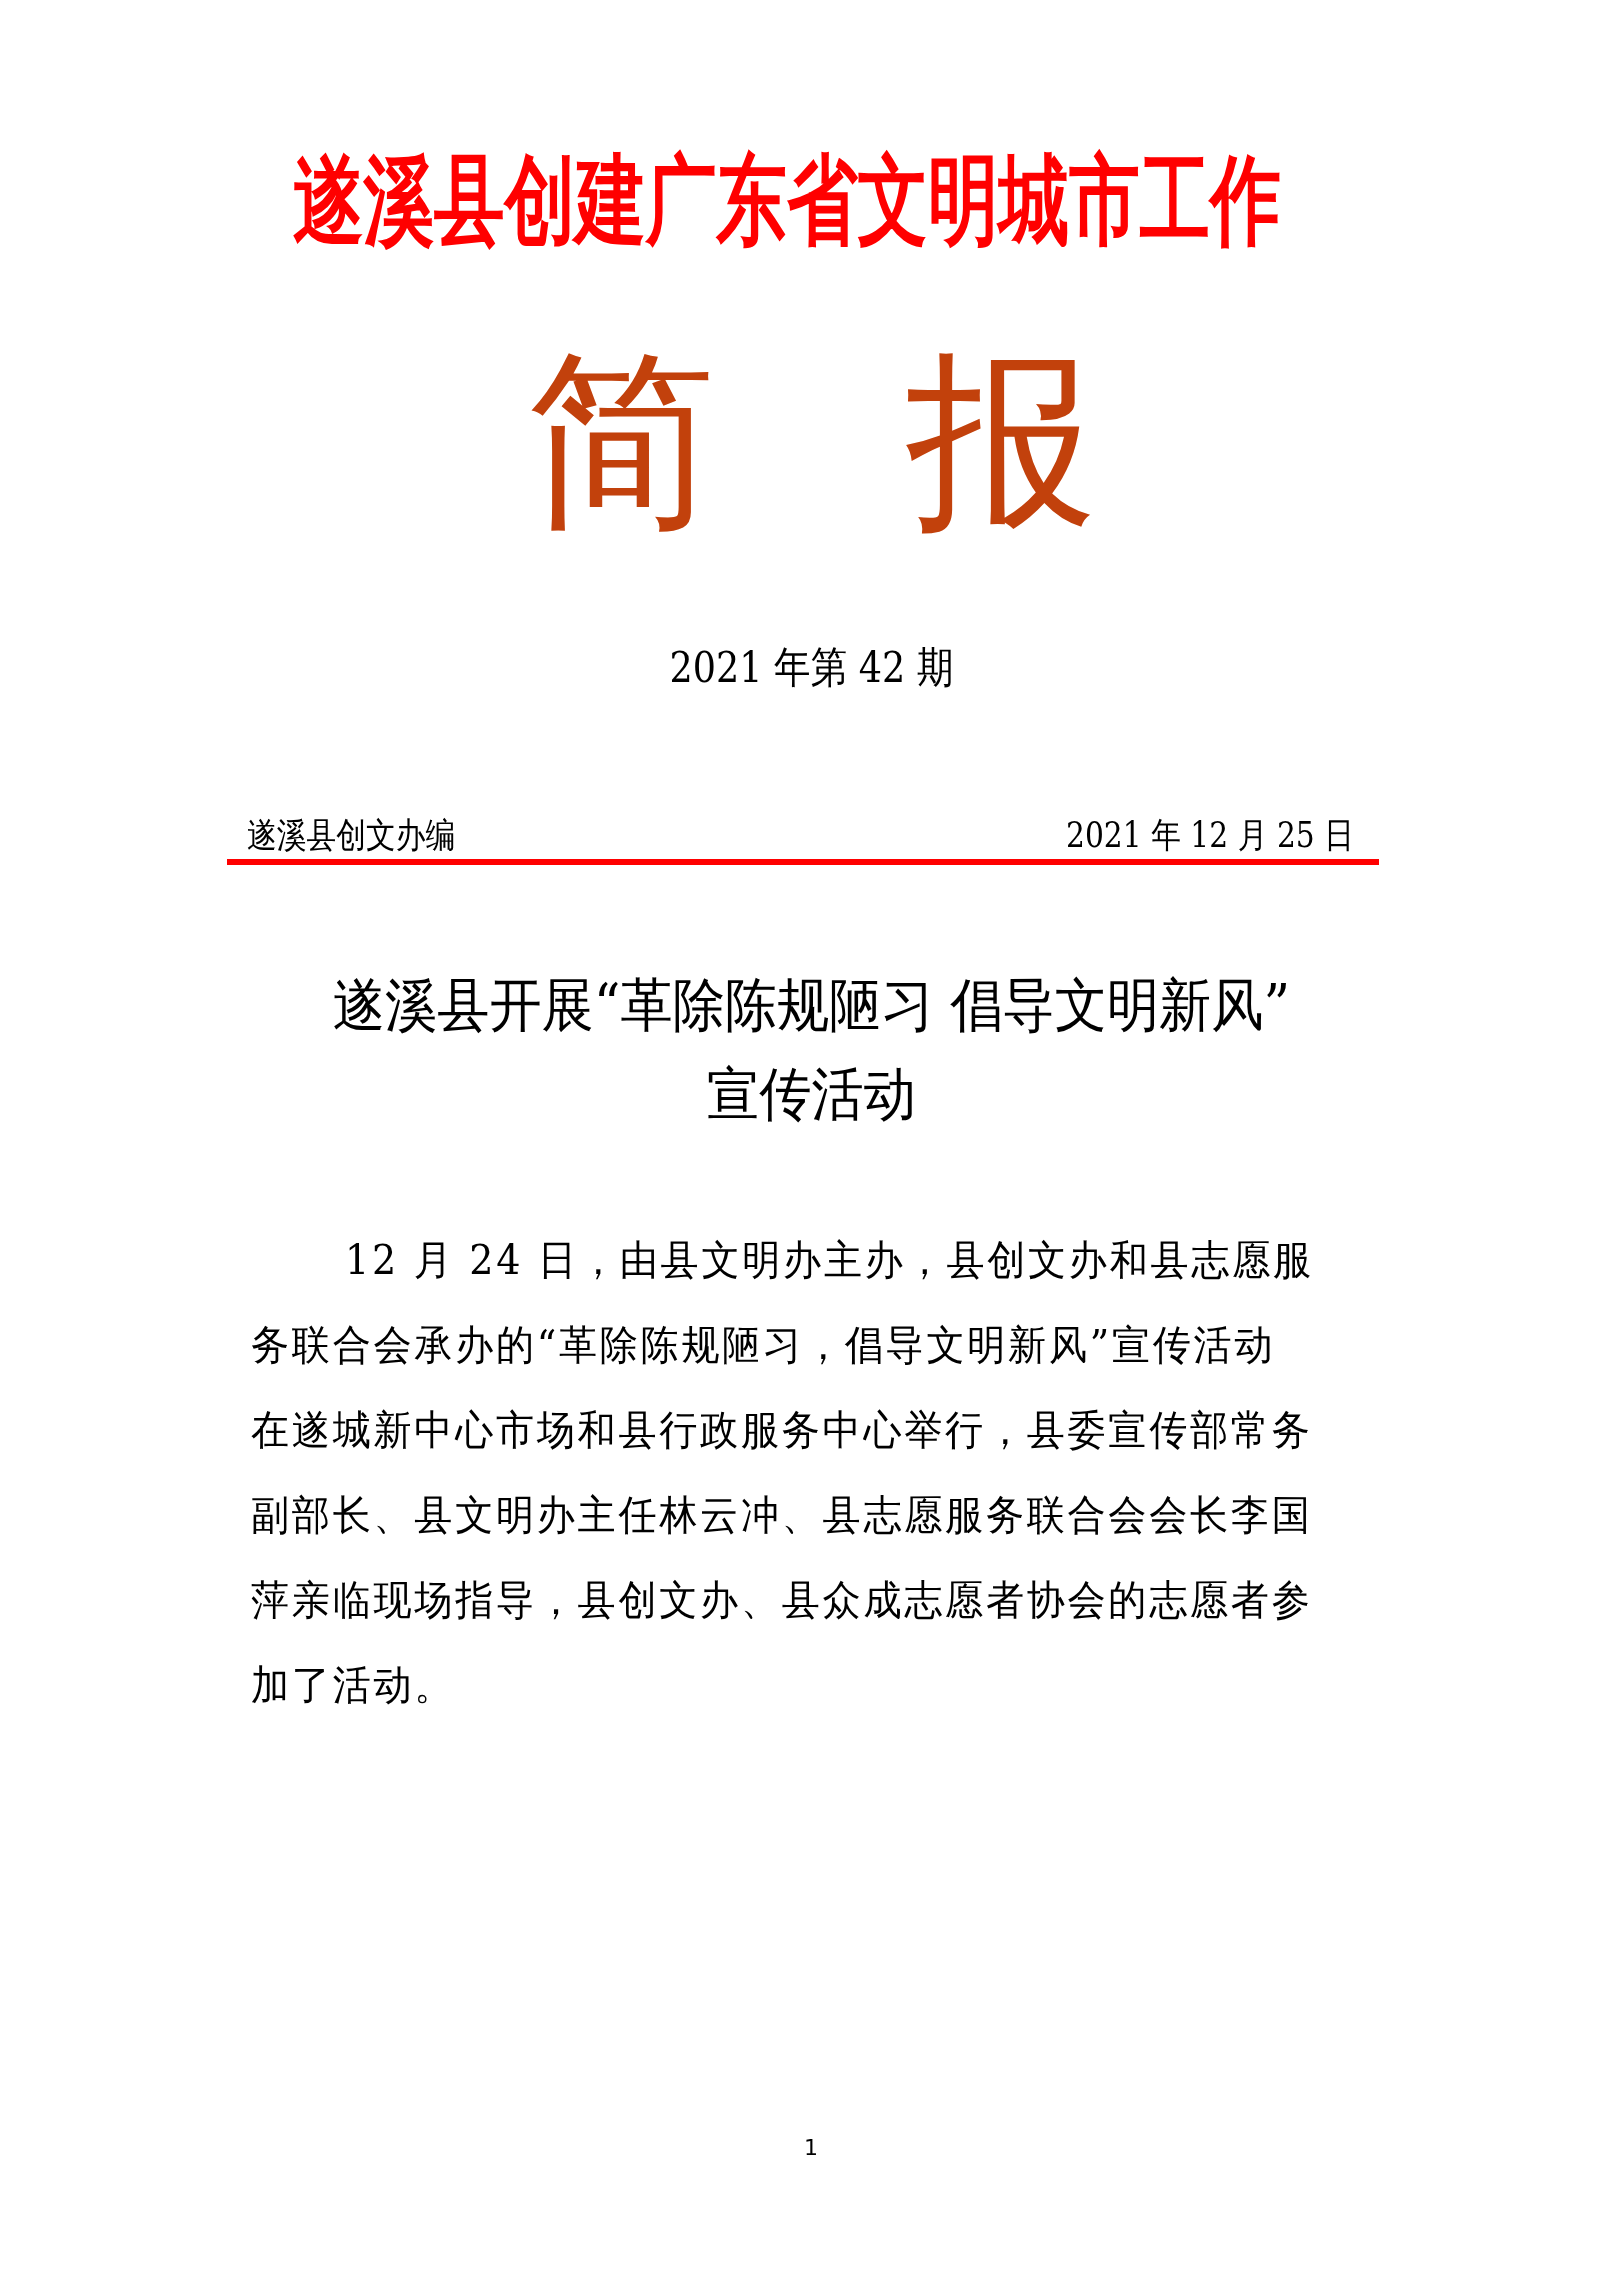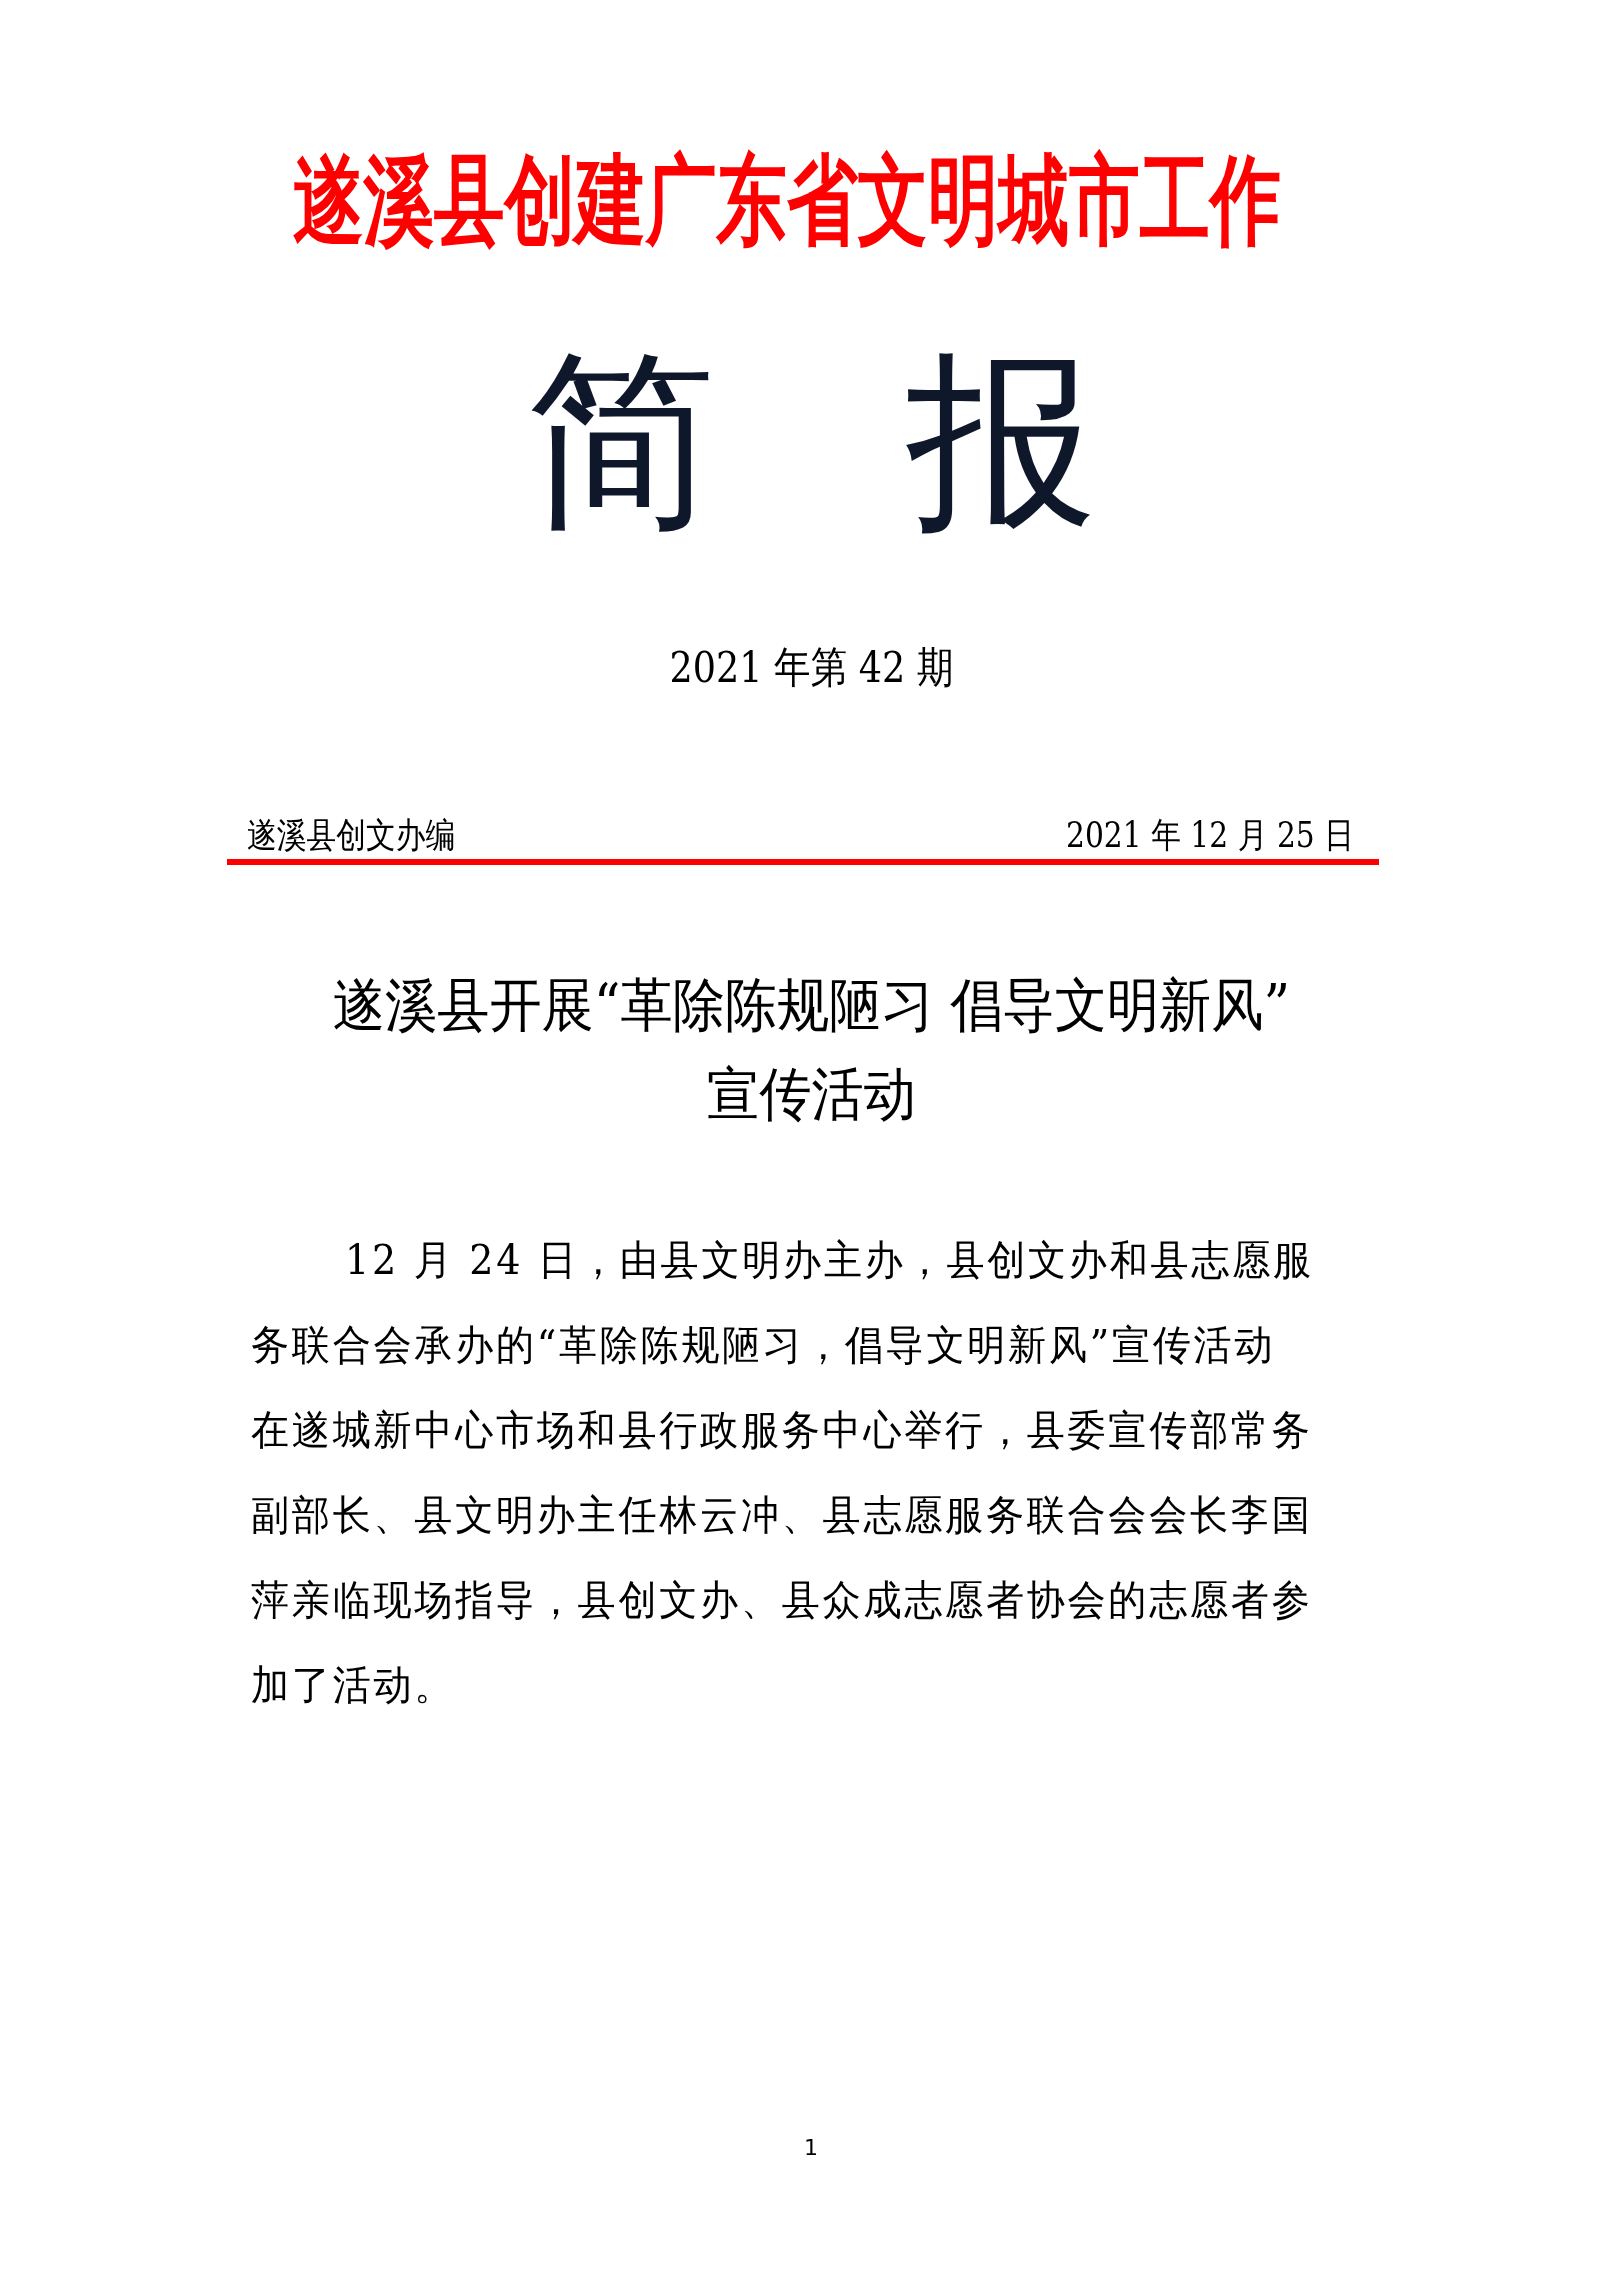--- a/index.html
+++ b/index.html
@@ -37,21 +37,21 @@
     
     #masthead-brief {
       left: 0;
       width: 1623px;
       top: 334px;
       height: 216px;
       text-align: center;
       font-family: "DejaVu Serif", "Liberation Serif", serif;
       font-size: 190px;
       line-height: 216px;
-      color: #0f172a;
+      color: #c2410c;
     }
     #masthead-brief span { display: inline-block; }
     #brief-char-1 { margin-right: 190px; }
 
     
     #issue-line {
       left: 0;
       width: 1623px;
       top: 638px;
       text-align: center;

